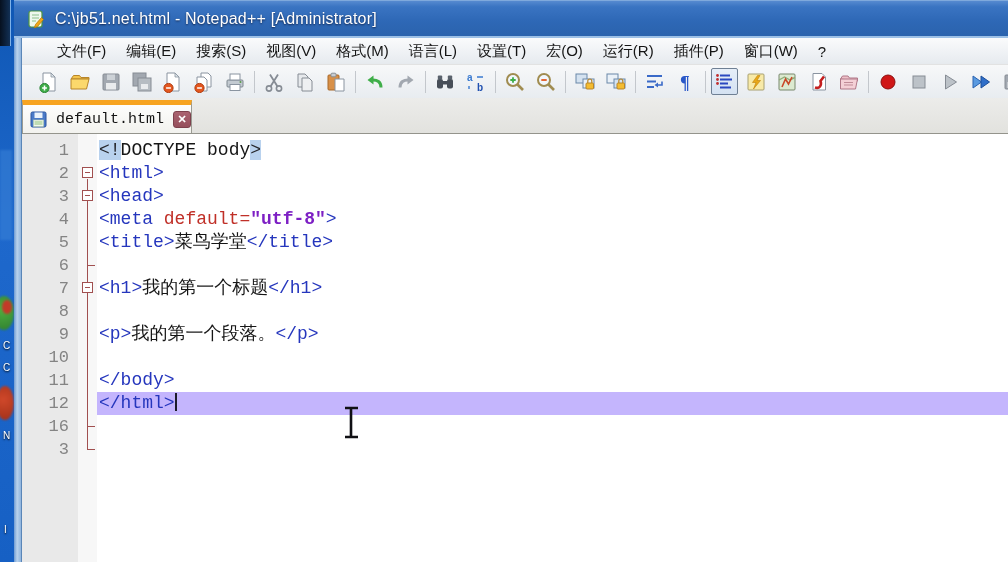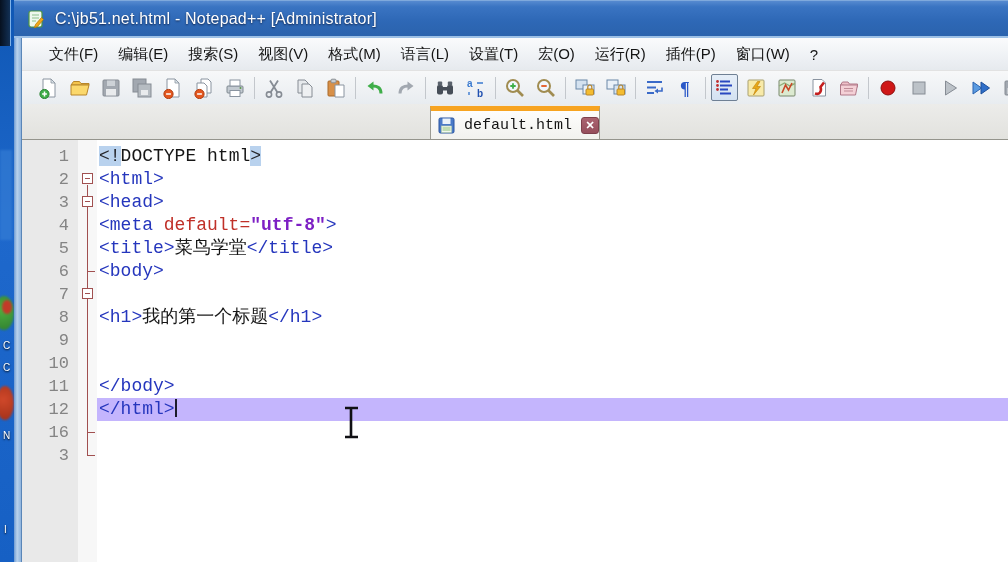--- a/index.html
+++ b/index.html
@@ -22,31 +22,31 @@
 
   .titlebar { height:38px; flex:none; display:flex; align-items:center; padding-left:13px;
     background:linear-gradient(180deg,#5b8ed2 0%,#3a74c2 18%,#2e68b6 55%,#2a62ac 100%);
     box-shadow: inset 0 -2px 0 #9cc0e6, inset 0 1px 0 #7fa9dc; }
   .title-text { color:#fff; font-size:16px; margin-left:9px; letter-spacing:.2px; text-shadow:0 1px 2px rgba(0,0,20,.65); white-space:nowrap; }
 
   .win-frame { position:absolute; left:0; top:38px; bottom:0; width:8px;
     background:linear-gradient(90deg,#6f9bd2,#b9d2ec 45%,#8fb4de); border-right:1px solid #5a86b8; }
   .window-body { flex:1; margin-left:8px; display:flex; flex-direction:column; background:#f0f0f0; min-height:0; }
 
-  .menubar { height:33px; flex:none; display:flex; align-items:center; padding-left:17px;
+  .menubar { height:27px; flex:none; display:flex; align-items:center; padding-left:25px;
     background:linear-gradient(180deg,#fafbfc,#eceff3 70%,#e6eaee); border-bottom:1px solid #e2e2e2; }
   .menu-item { padding:5px 10px; font-size:15px; color:#141414; white-space:nowrap; }
 
   .toolbar { height:33px; flex:none; display:flex; align-items:center; padding-left:13px;
     background:linear-gradient(180deg,#f7f8f9,#e8ecf0); }
   .tb-icon { width:27px; height:27px; flex:none; display:flex; align-items:center; justify-content:center; margin-right:4px; border:1px solid transparent; }
   .tb-icon.pressed { border:1px solid #6f8094; background:linear-gradient(180deg,#e6eef8,#d4e2f2); border-radius:2px; }
   .tb-sep { width:1px; height:22px; background:#c3c7cc; margin:0 5px 0 2px; flex:none; }
 
-  .tabbar { height:36px; flex:none; background:linear-gradient(180deg,#ececea,#e2e2de); border-bottom:1px solid #94948c; display:flex; align-items:flex-end;justify-content:center; }
+  .tabbar { height:36px; flex:none; background:linear-gradient(180deg,#ececea,#e2e2de); border-bottom:1px solid #94948c; display:flex; align-items:flex-end; }
   .tab { height:33px; width:170px; display:flex; align-items:center; gap:9px; padding:0 7px;
     background:linear-gradient(180deg,#fdfdfc,#f2f2ee); border:1px solid #9b9b93; border-bottom:none;
     border-top:5px solid #f7a421; }
   .tab-label { font-family:"Liberation Mono","DejaVu Sans Mono",monospace; font-size:15px; color:#141414; flex:1; text-align:center; }
   .tab-close { width:18px; height:17px; flex:none; background:linear-gradient(180deg,#aa6370,#964f5c); border:1px solid #7e414d; border-radius:3px;
     color:#fff; font-size:11px; font-weight:bold; line-height:15px; text-align:center; }
 
   
   .editor { flex:1; min-height:0; display:flex; background:#fff; position:relative; }
   .gutter-num { width:56px; flex:none; background:#e9e9e9; padding-top:5px; }
@@ -365,29 +365,29 @@
       <div class="gutter-fold">
           <div class="fold-v" style="top: 45px; height: 270px;"></div>
           <div class="fold-h" style="top: 131px;"></div>
           <div class="fold-h" style="top: 292px;"></div>
           <div class="fold-h" style="top: 315px;"></div>
           <div class="fold-box" style="top: 33px;"></div>
           <div class="fold-box" style="top: 56px;"></div>
           <div class="fold-box" style="top: 148px;"></div>
         </div>
       <div class="code">
-          <div class="code-line"><span class="seg-hl">&lt;!</span><span class="seg-plain">DOCTYPE html</span><span class="seg-hl">&gt;</span></div>
+          <div class="code-line"><span class="seg-hl">&lt;!</span><span class="seg-plain">DOCTYPE body</span><span class="seg-hl">&gt;</span></div>
           <div class="code-line"><span class="seg-tag">&lt;html&gt;</span></div>
           <div class="code-line"><span class="seg-tag">&lt;head&gt;</span></div>
           <div class="code-line"><span class="seg-tag">&lt;meta </span><span class="seg-attr">default=</span><span class="seg-str">"utf-8"</span><span class="seg-tag">&gt;</span></div>
           <div class="code-line"><span class="seg-tag">&lt;title&gt;</span><span class="seg-plain">菜鸟学堂</span><span class="seg-tag">&lt;/title&gt;</span></div>
-          <div class="code-line"><span class="seg-tag">&lt;body&gt;</span></div>
           <div class="code-line"></div>
           <div class="code-line"><span class="seg-tag">&lt;h1&gt;</span><span class="seg-plain">我的第一个标题</span><span class="seg-tag">&lt;/h1&gt;</span></div>
           <div class="code-line"></div>
+          <div class="code-line"><span class="seg-tag">&lt;p&gt;</span><span class="seg-plain">我的第一个段落。</span><span class="seg-tag">&lt;/p&gt;</span></div>
           <div class="code-line"></div>
           <div class="code-line"><span class="seg-tag">&lt;/body&gt;</span></div>
           <div class="code-line current"><span class="seg-tag">&lt;/html&gt;</span><span class="caret"></span></div>
         </div>
     </div>
   </div>
 </div>
 
 <svg class="mouse-ibeam" width="22" height="36" viewBox="0 0 22 36" style="left: 340px; top: 405px;">
   <path d="M5 3h5m3 0h5M11 3v29M5 32h5m3 0h5M8 3h6M8 32h6" stroke="#101014" stroke-width="2.6" fill="none"></path>

